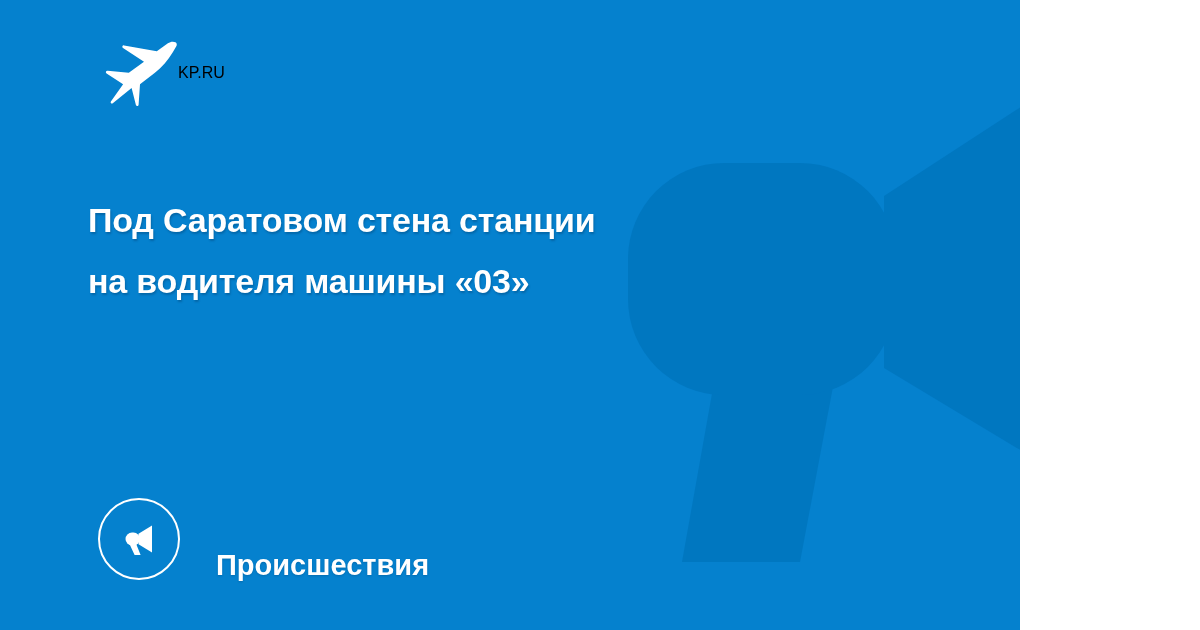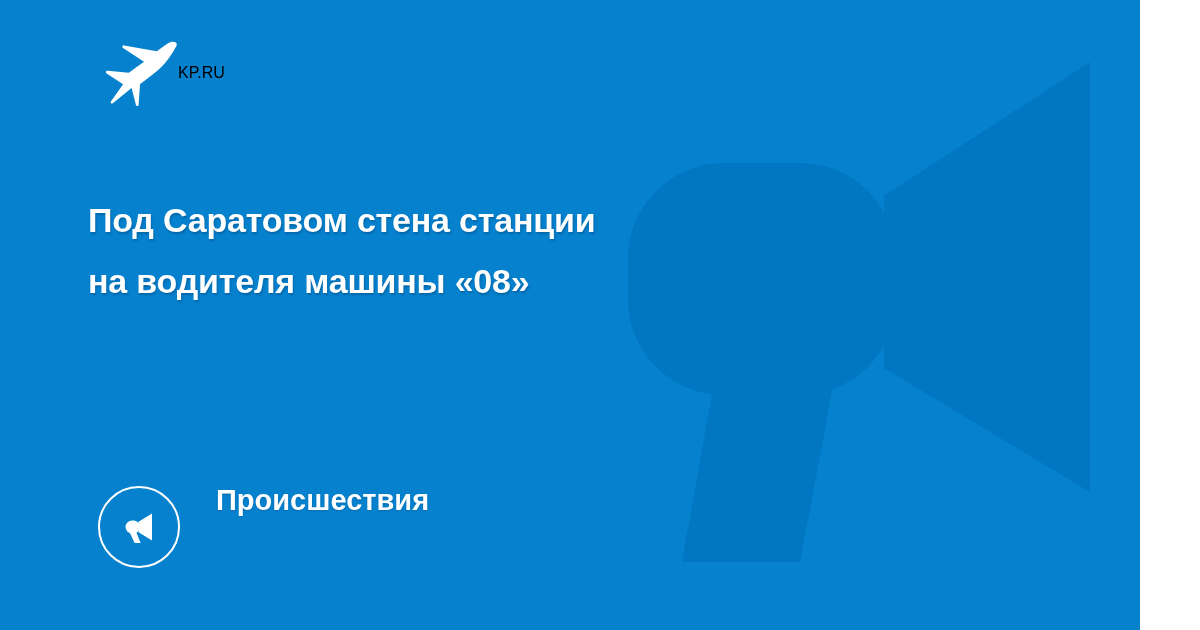--- a/index.html
+++ b/index.html
@@ -8,21 +8,21 @@
   }
   body {
     width: 1200px;
     height: 630px;
     overflow: hidden;
     font-family: "Liberation Sans", sans-serif;
   }
 
   #card {
     position: relative;
-    width: 1140px;
+    width: 1020px;
     height: 630px;
     background: #0581ce;
     overflow: hidden;
   }
 
   
   #watermark {
     position: absolute;
     left: 0;
     top: 0;
@@ -60,23 +60,23 @@
     line-height: 61px;
     letter-spacing: -0.2px;
     white-space: nowrap;
     text-shadow: 1px 2px 2px rgba(0, 40, 75, 0.28);
   }
 
   
   #category {
     position: absolute;
     left: 98px;
-    top: 486px;
+    top: 498px;
     display: flex;
-    align-items: flex-start;
+    align-items: flex-end;
   }
   #category-badge {
     width: 82px;
     height: 82px;
     border-radius: 50%;
     border: 2px solid #ffffff;
     box-sizing: border-box;
     display: flex;
     align-items: center;
     justify-content: center;
@@ -132,21 +132,21 @@
                L50.6 33.9
                C57.9 28.2 64.1 21.2 68.8 13.2
                L72.3 7.3
                C73.2 5.8 72.9 3.8 71.5 3.2 Z"></path>
     </svg>
     <div>KP.RU</div>
   </div>
 
   <div id="headline">
     <div class="headline-line">Под Саратовом стена станции</div>
-    <div class="headline-line">на водителя машины «08»</div>
+    <div class="headline-line">на водителя машины «03»</div>
   </div>
 
   <div id="category">
     <div id="category-badge">
       <svg width="46" height="46" viewBox="0 0 46 46" aria-hidden="true">
         <g fill="#ffffff">
 
           <path d="M36 9.5 L36 36.5 L22.5 28.2 L22.5 17.8 Z"></path>
 
           <rect x="9.5" y="16.5" width="14.5" height="13" rx="6.5" ry="6.5"></rect>

